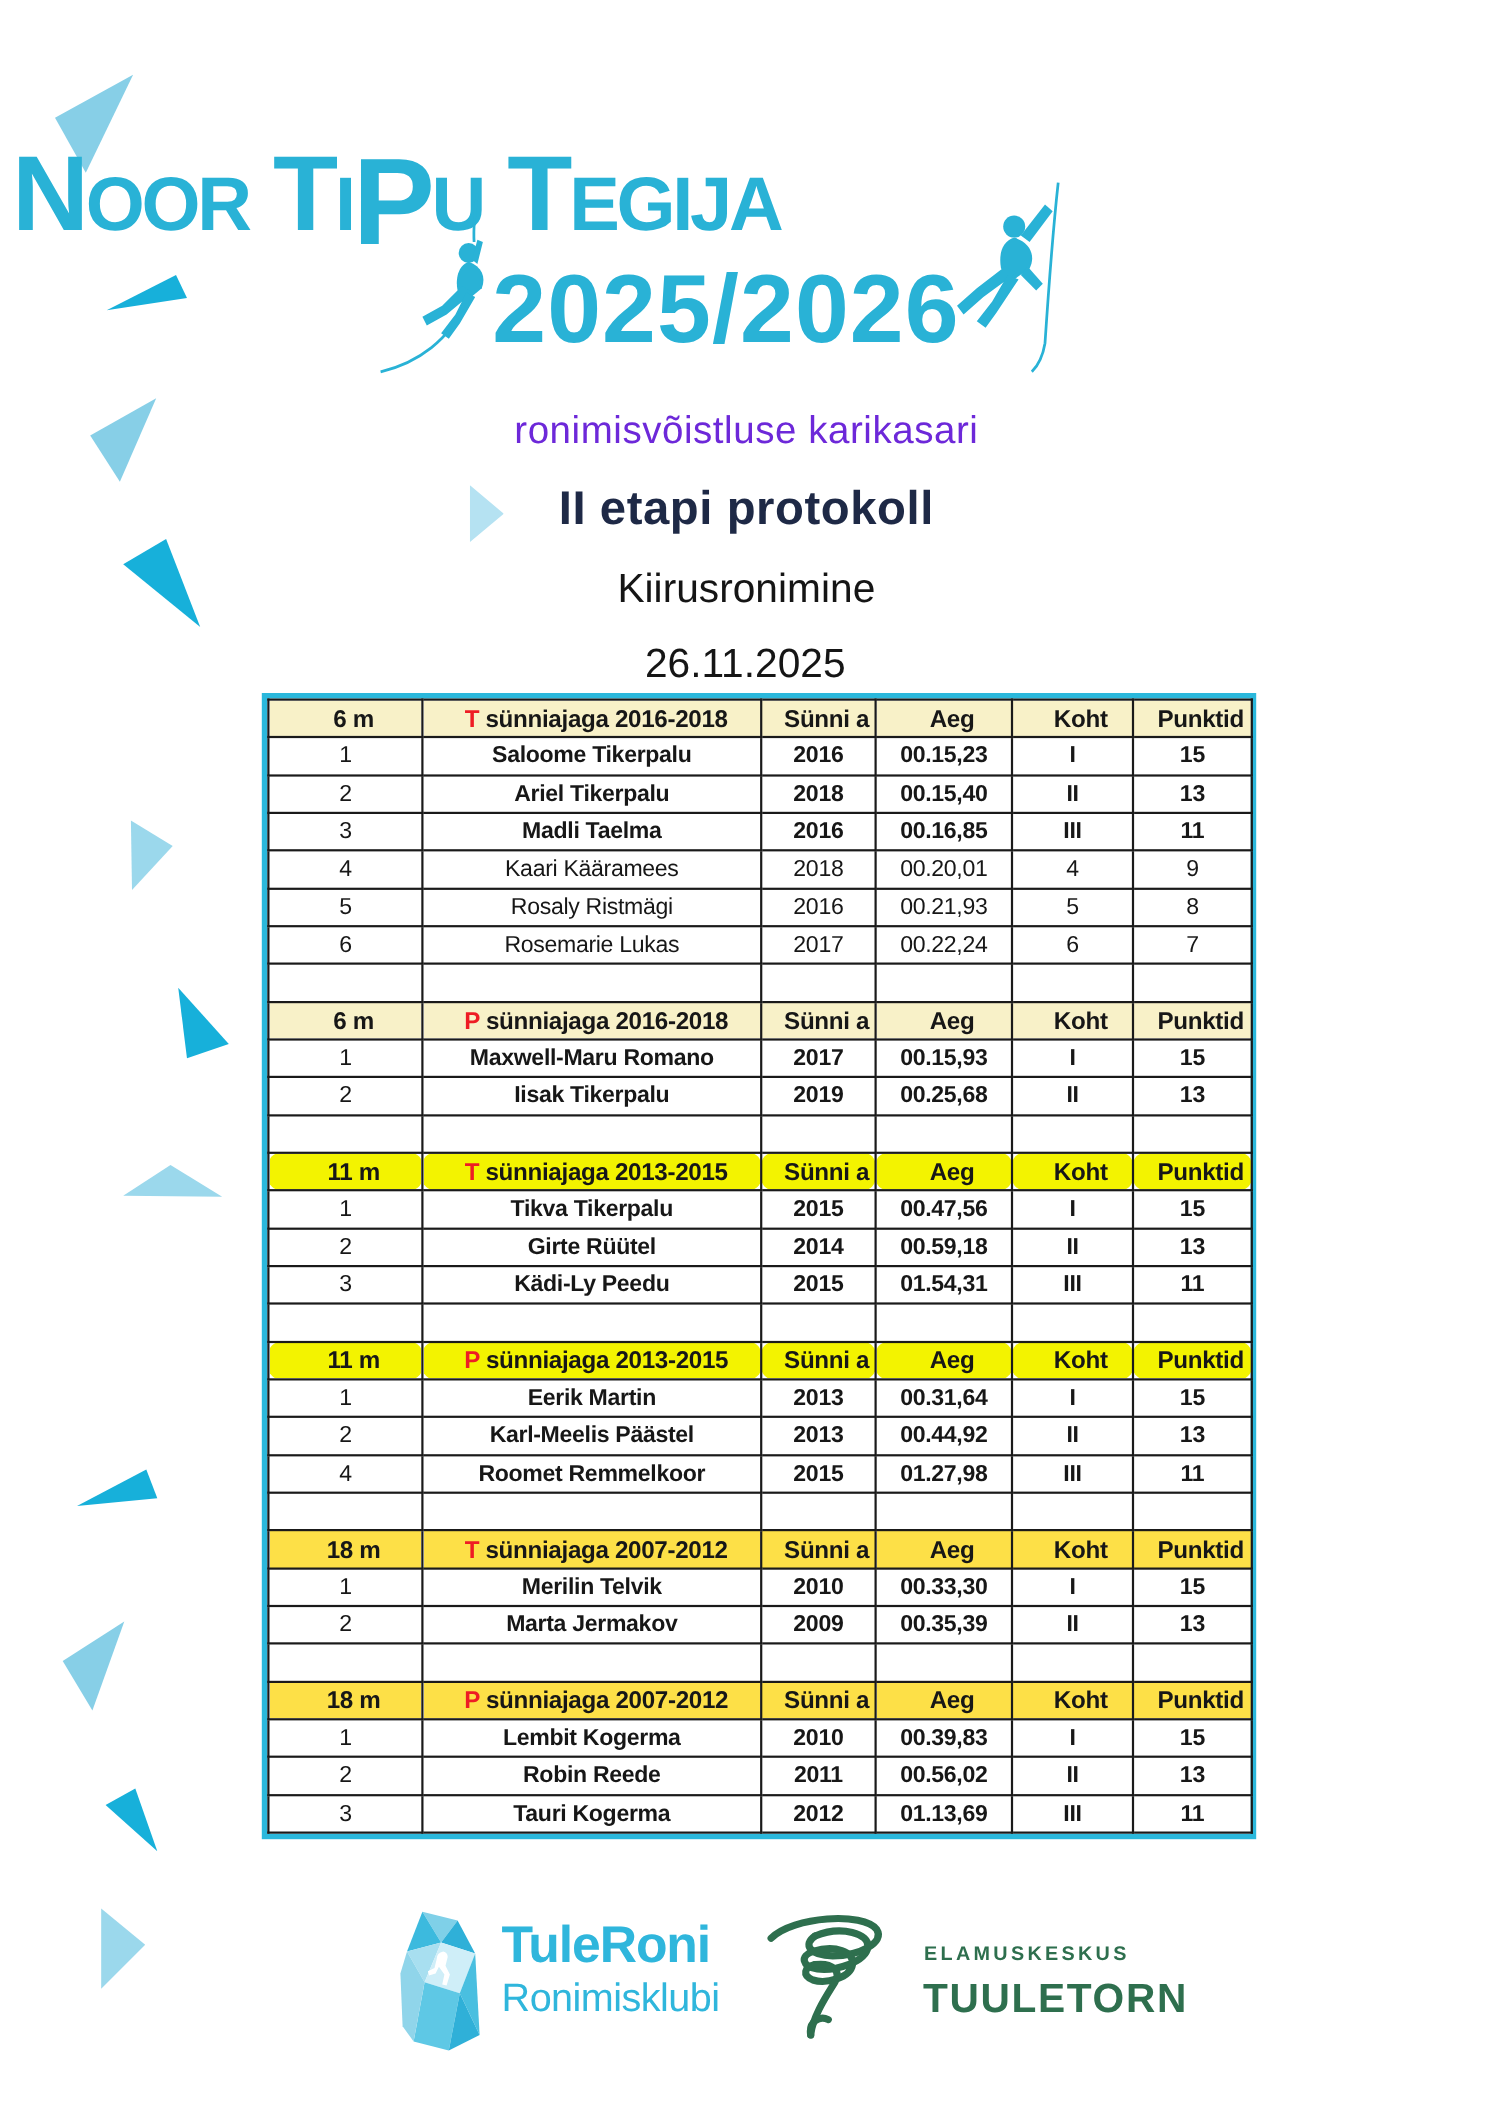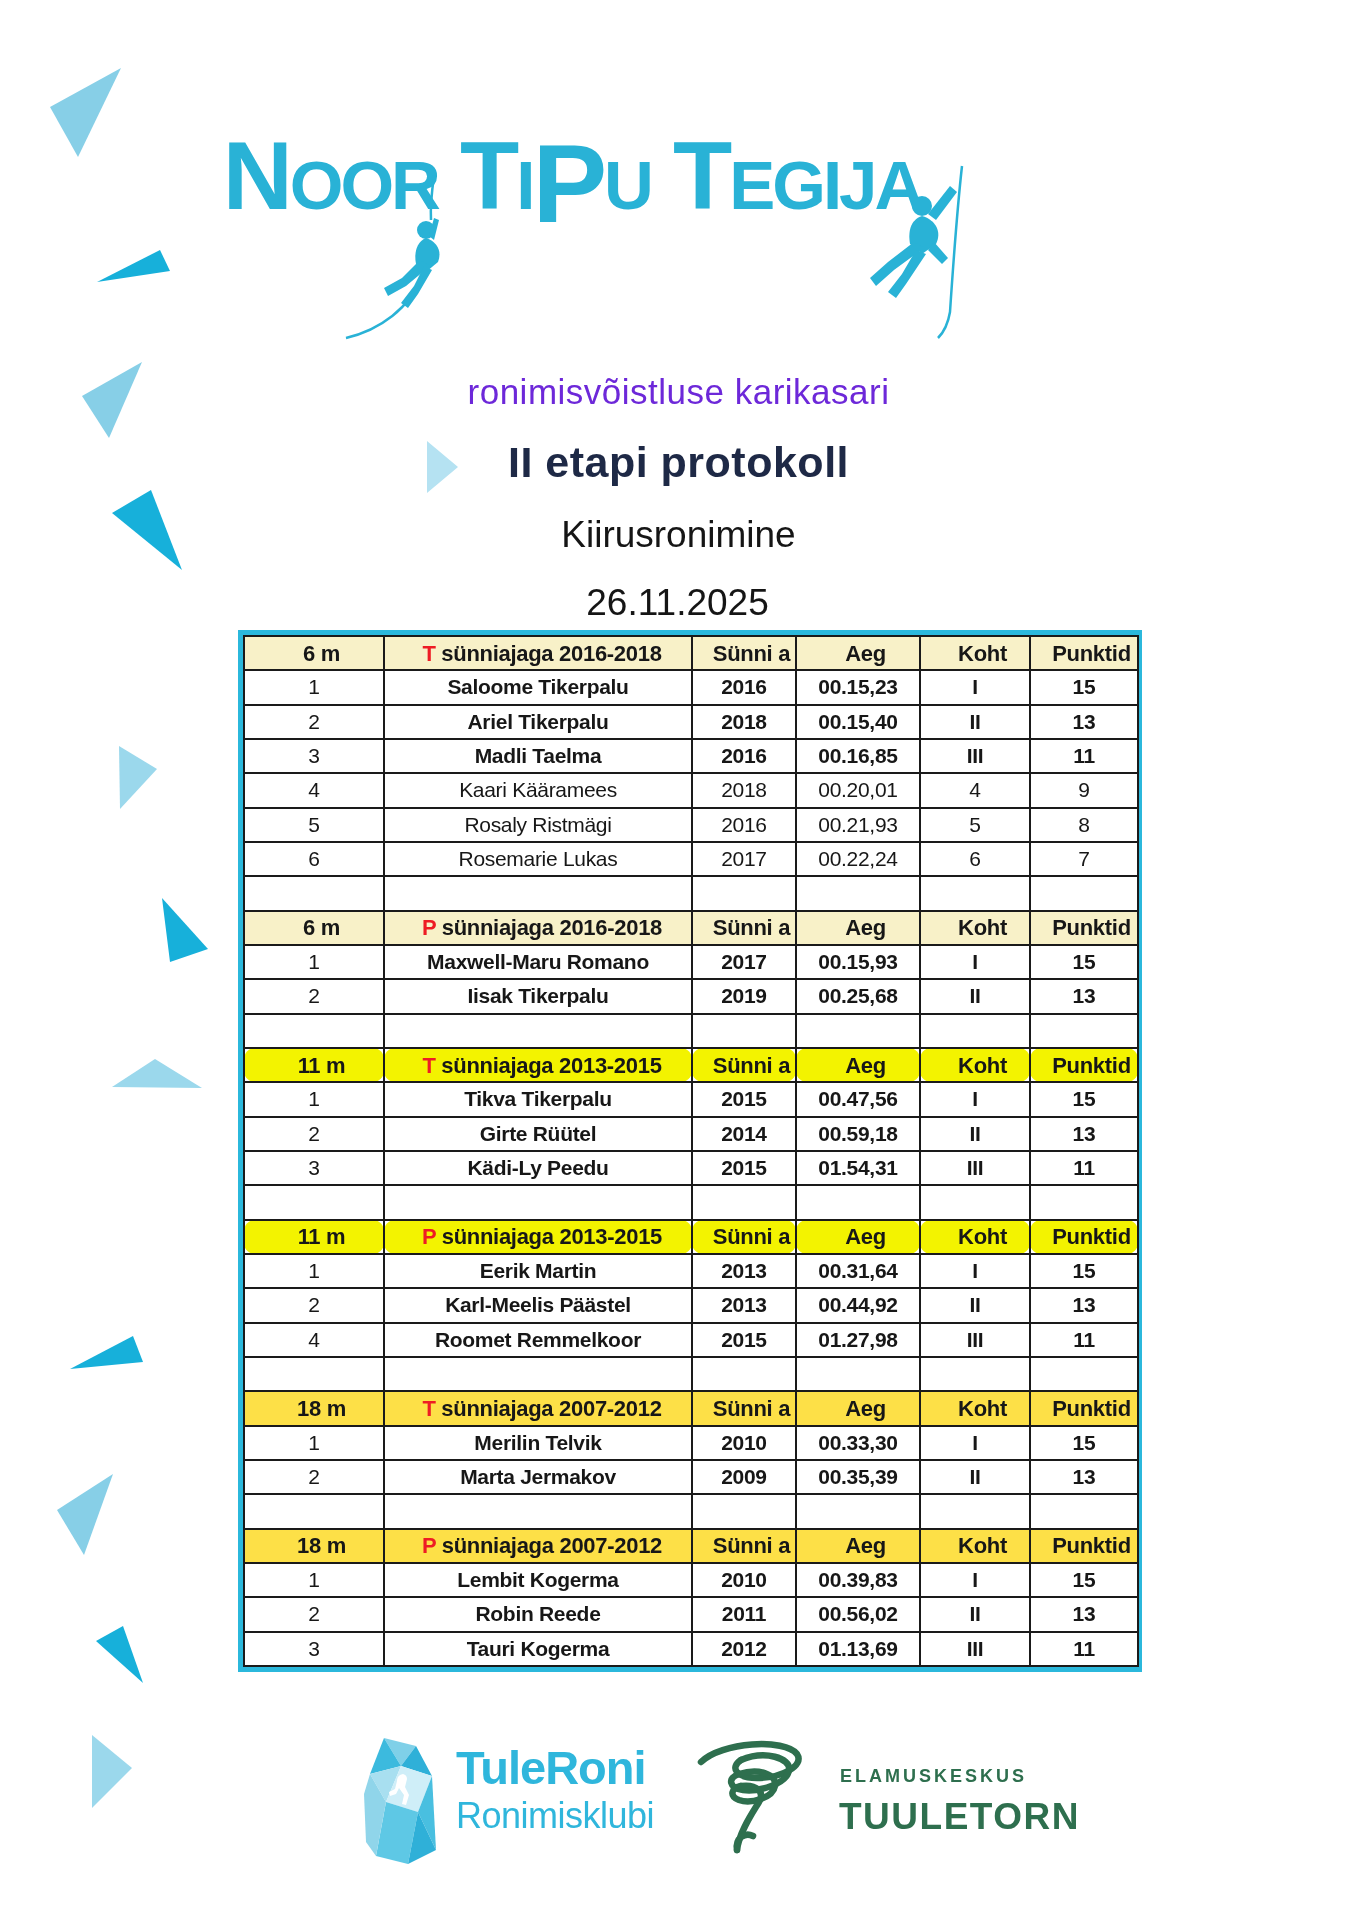--- a/index.html
+++ b/index.html
@@ -8,21 +8,21 @@
     background:#ffffff; overflow:hidden;
     font-family:"Liberation Sans", sans-serif; color:#171717;
   }
   svg { display:block; }
 
   
   .deco-layer { position:absolute; inset:0; width:1357px; height:1920px; pointer-events:none; }
 
   
   .logo-line {
-    position:absolute; top:116px; left:0; width:1144px; text-align:center;
+    position:absolute; top:116px; left:0; width:1144px; text-align:left;
     color:#29b2d6; font-weight:bold; letter-spacing:-3px; line-height:120px; height:130px;
     white-space:nowrap;
   }
   .logo-word { display:inline-block; margin:0 11px; }
   .logo-line .lg { font-size:97px; }
   .logo-line .sm { font-size:69px; }
   .logo-line .xl { font-size:112px; vertical-align:-13px; }
 
   .season {
     position:absolute; top:226px; left:0; width:1320px; text-align:center;
@@ -107,20 +107,21 @@
     <polygon points="119,746 157,769 120,809" fill="#9bd8ec"></polygon>
     <polygon points="162,898 208,949 170,962" fill="#17b0da"></polygon>
     <polygon points="155,1059 112,1087 202,1088" fill="#9bd8ec"></polygon>
     <polygon points="133,1336 70,1369 143,1362" fill="#17b0da"></polygon>
     <polygon points="113,1474 57,1510 84,1555" fill="#87cfe7"></polygon>
     <polygon points="123,1626 96,1641 143,1683" fill="#17b0da"></polygon>
     <polygon points="92,1735 132,1768 92,1808" fill="#9bd8ec"></polygon>
   </svg>
 
   <div class="logo-line"><span class="logo-word"><span class="lg">N</span><span class="sm">OOR</span></span><span class="logo-word"><span class="lg">T</span><span class="sm">I</span><span class="xl">P</span><span class="sm">U</span></span><span class="logo-word"><span class="lg">T</span><span class="sm">EGIJA</span></span></div>
+  <div class="season">2025/2026</div>
   <div class="logo-subtitle">ronimisvõistluse karikasari</div>
 
   <svg class="climber-left" width="140" height="190" viewBox="0 0 140 190">
     <g fill="#29b2d6">
       <path d="M104,8 C102,22 100,36 101,52" stroke="#29b2d6" stroke-width="2.5" fill="none"></path>
       <circle cx="96" cy="62" r="9"></circle>
       <path d="M99,68 L104,50 L109,52 L104,72 Z"></path>
       <path d="M96,70 C108,74 112,84 108,94 L96,104 L86,96 C84,86 86,74 96,70 Z"></path>
       <path d="M100,98 L76,118 L58,128 L54,120 L72,110 L90,92 Z"></path>
       <path d="M102,102 L88,126 L78,140 L71,135 L84,118 L94,98 Z"></path>

